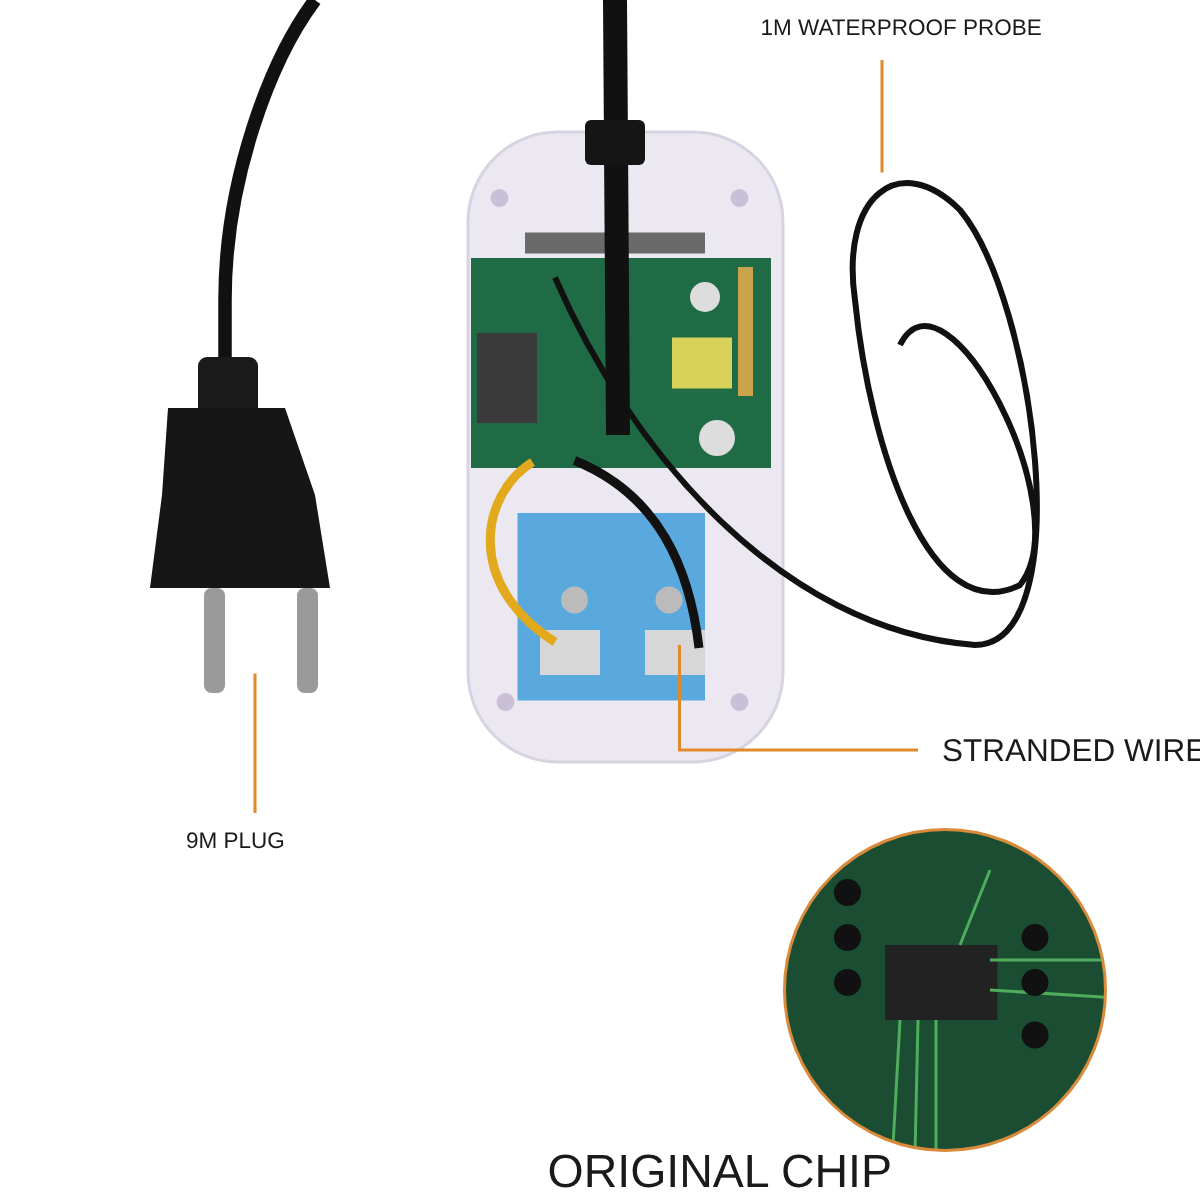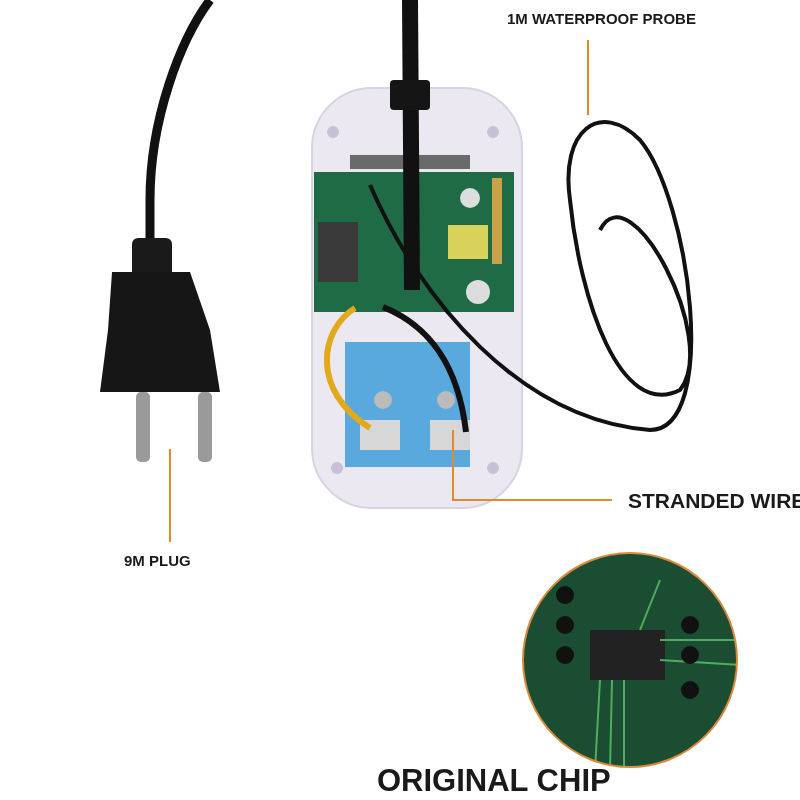--- a/index.html
+++ b/index.html
@@ -1,17 +1,17 @@
 <!DOCTYPE html>
 <html><head>
 <meta charset="utf-8">
 <style>
   html,body{margin:0;padding:0;background:#fff;}
   body{width:800px;height:800px;position:relative;overflow:hidden;font-family:"Liberation Sans",sans-serif;}
-  .label{position:absolute;font-weight:700;color:#1a1a1a;letter-spacing:0;white-space:nowrap;}
+  .label{position:absolute;font-weight:400;color:#1a1a1a;letter-spacing:0;white-space:nowrap;}
   .lead{position:absolute;background:#e08a2a;}
   svg{position:absolute;left:0;top:0;}
 </style>
 </head>
 <body>
 
 <svg width="800" height="800" viewBox="0 0 800 800">
 
   <path d="M210 0 C180 40 150 120 150 200 L150 240" stroke="#111" stroke-width="9" fill="none"></path>
 
@@ -77,13 +77,13 @@
 </svg>
 
 <div class="lead" style="left:587px;top:40px;width:2px;height:75px;"></div>
 <div class="lead" style="left:452px;top:430px;width:2px;height:70px;"></div>
 <div class="lead" style="left:452px;top:499px;width:160px;height:2px;"></div>
 <div class="lead" style="left:169px;top:449px;width:2px;height:93px;"></div>
 
 <div class="label" style="left:507px;top:10px;font-size:15px;">1M WATERPROOF PROBE</div>
 <div class="label" style="left:628px;top:489px;font-size:21px;">STRANDED WIRE</div>
 <div class="label" style="left:124px;top:552px;font-size:15px;">9M PLUG</div>
-<div class="label" style="left:365px;top:763px;font-size:31px;margin-left:12px;">ORIGINAL CHIP</div>
+<div class="label" style="left:365px;top:763px;font-size:31px;">ORIGINAL CHIP</div>
 
 </body></html>

